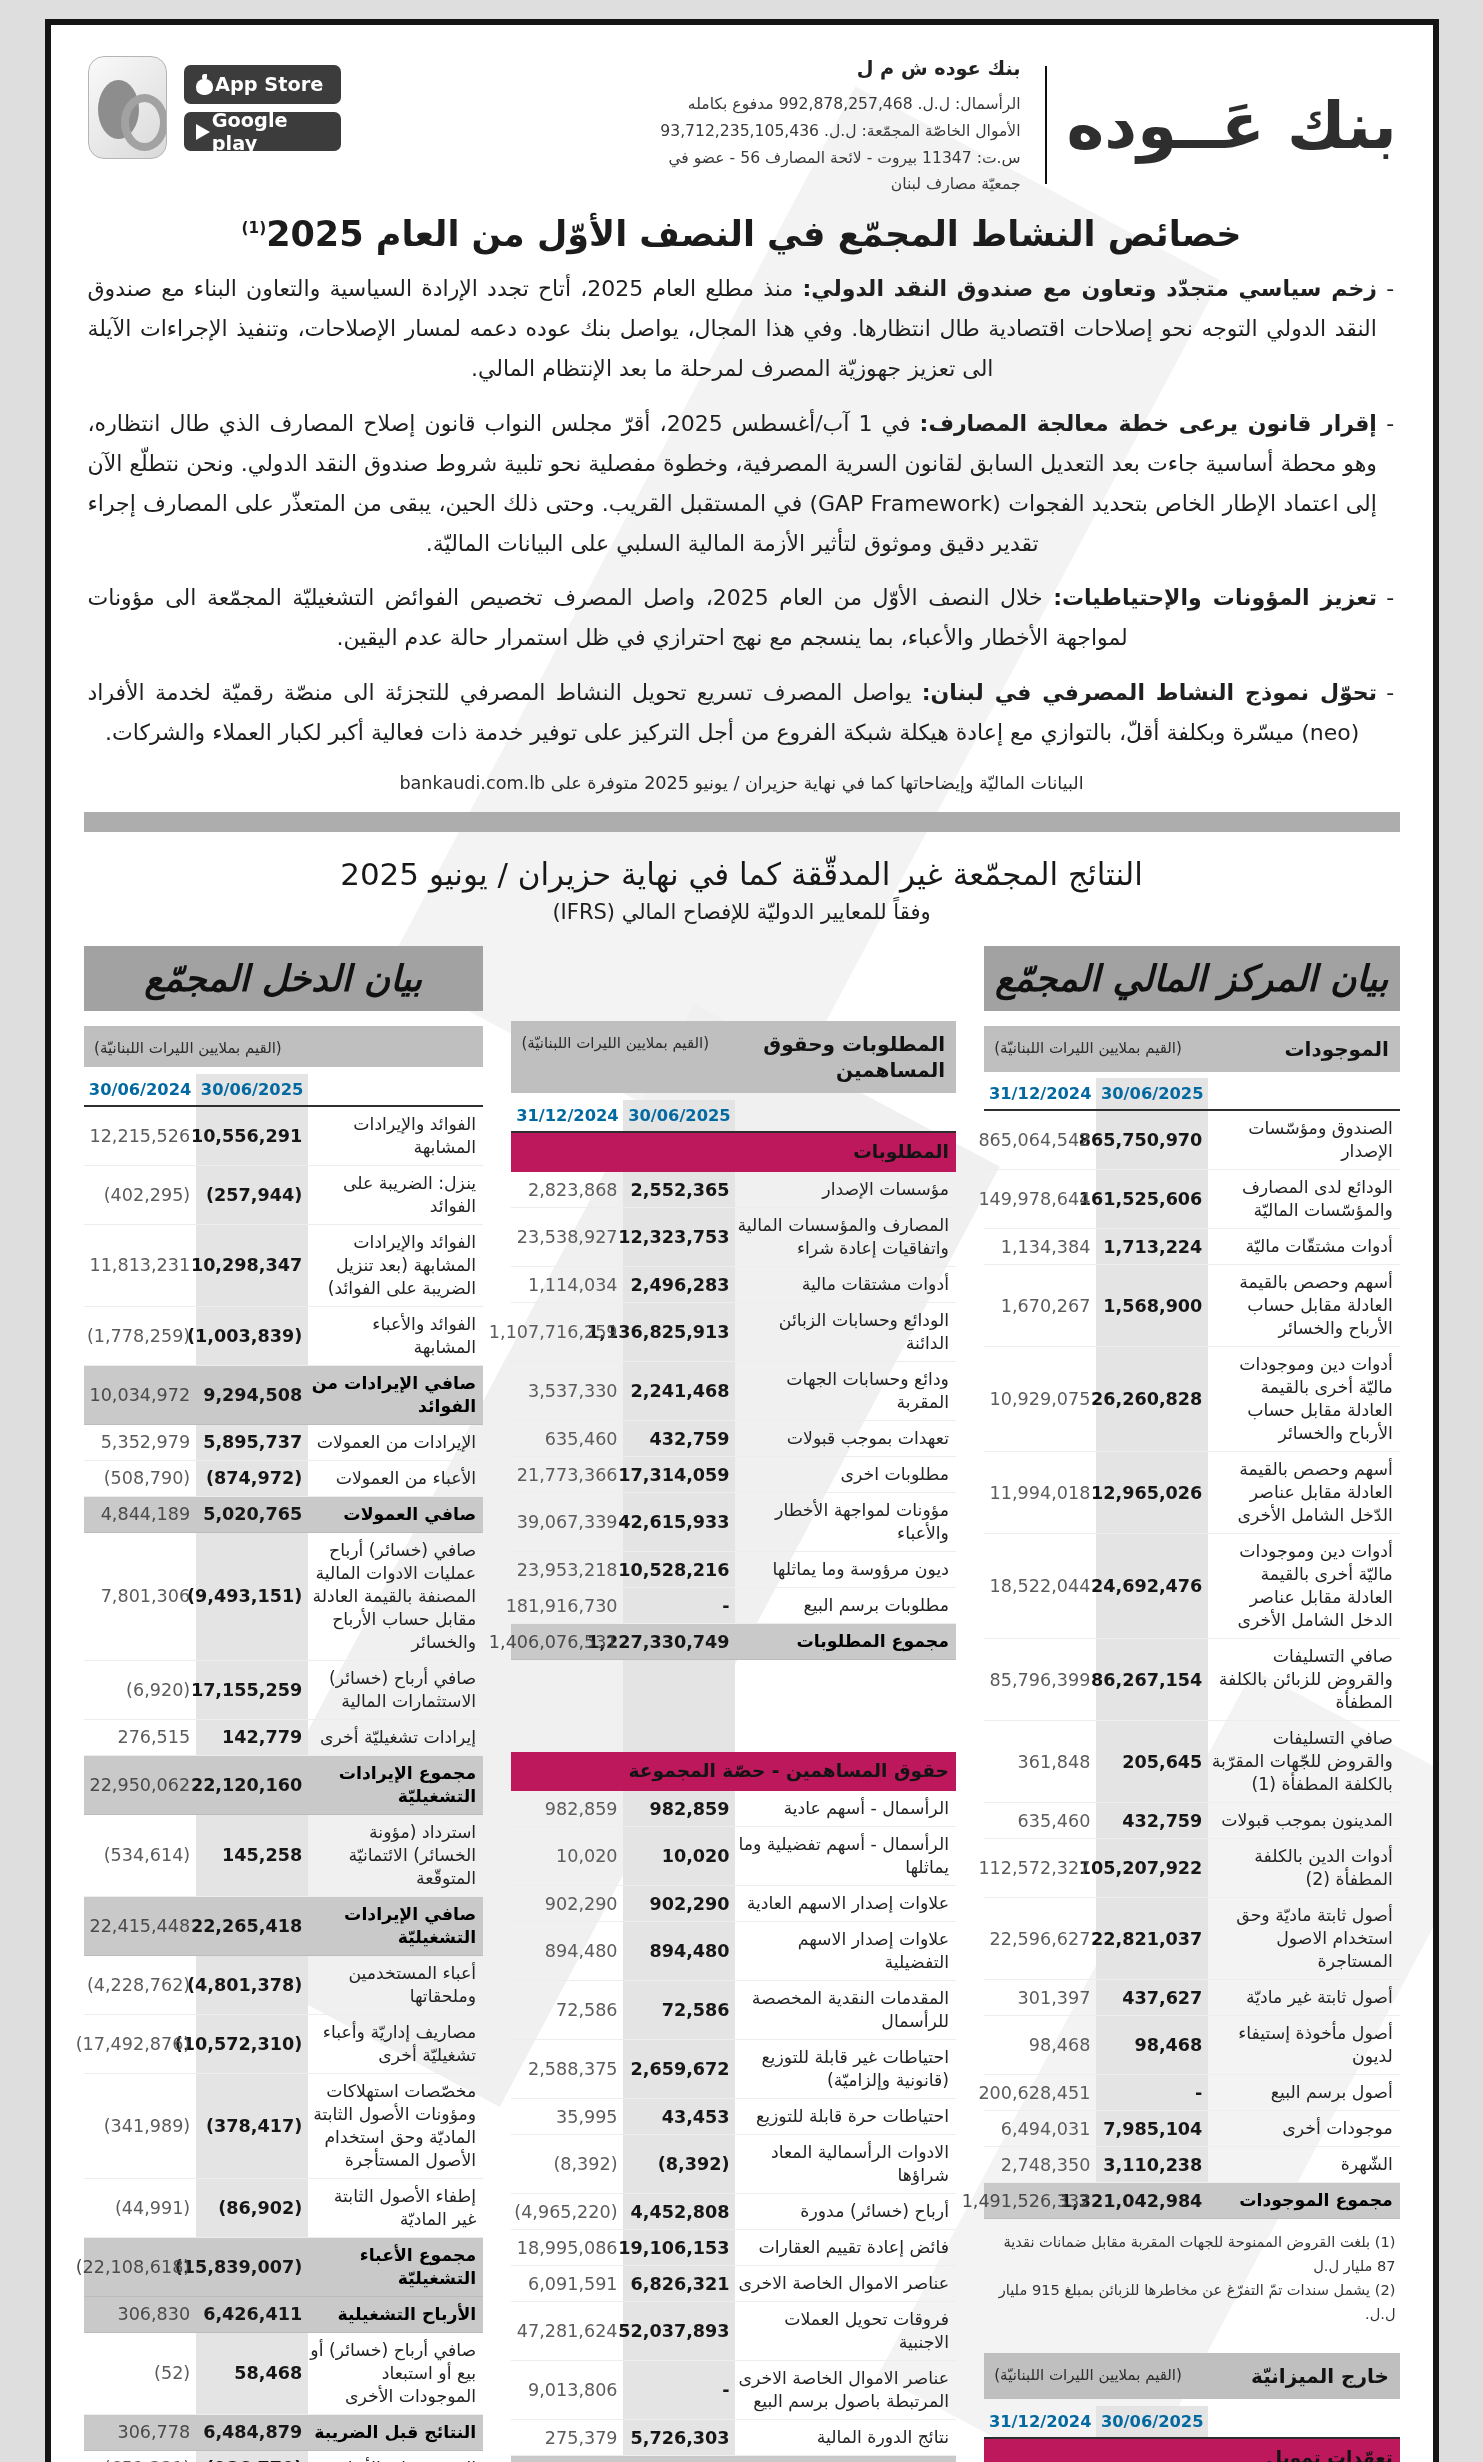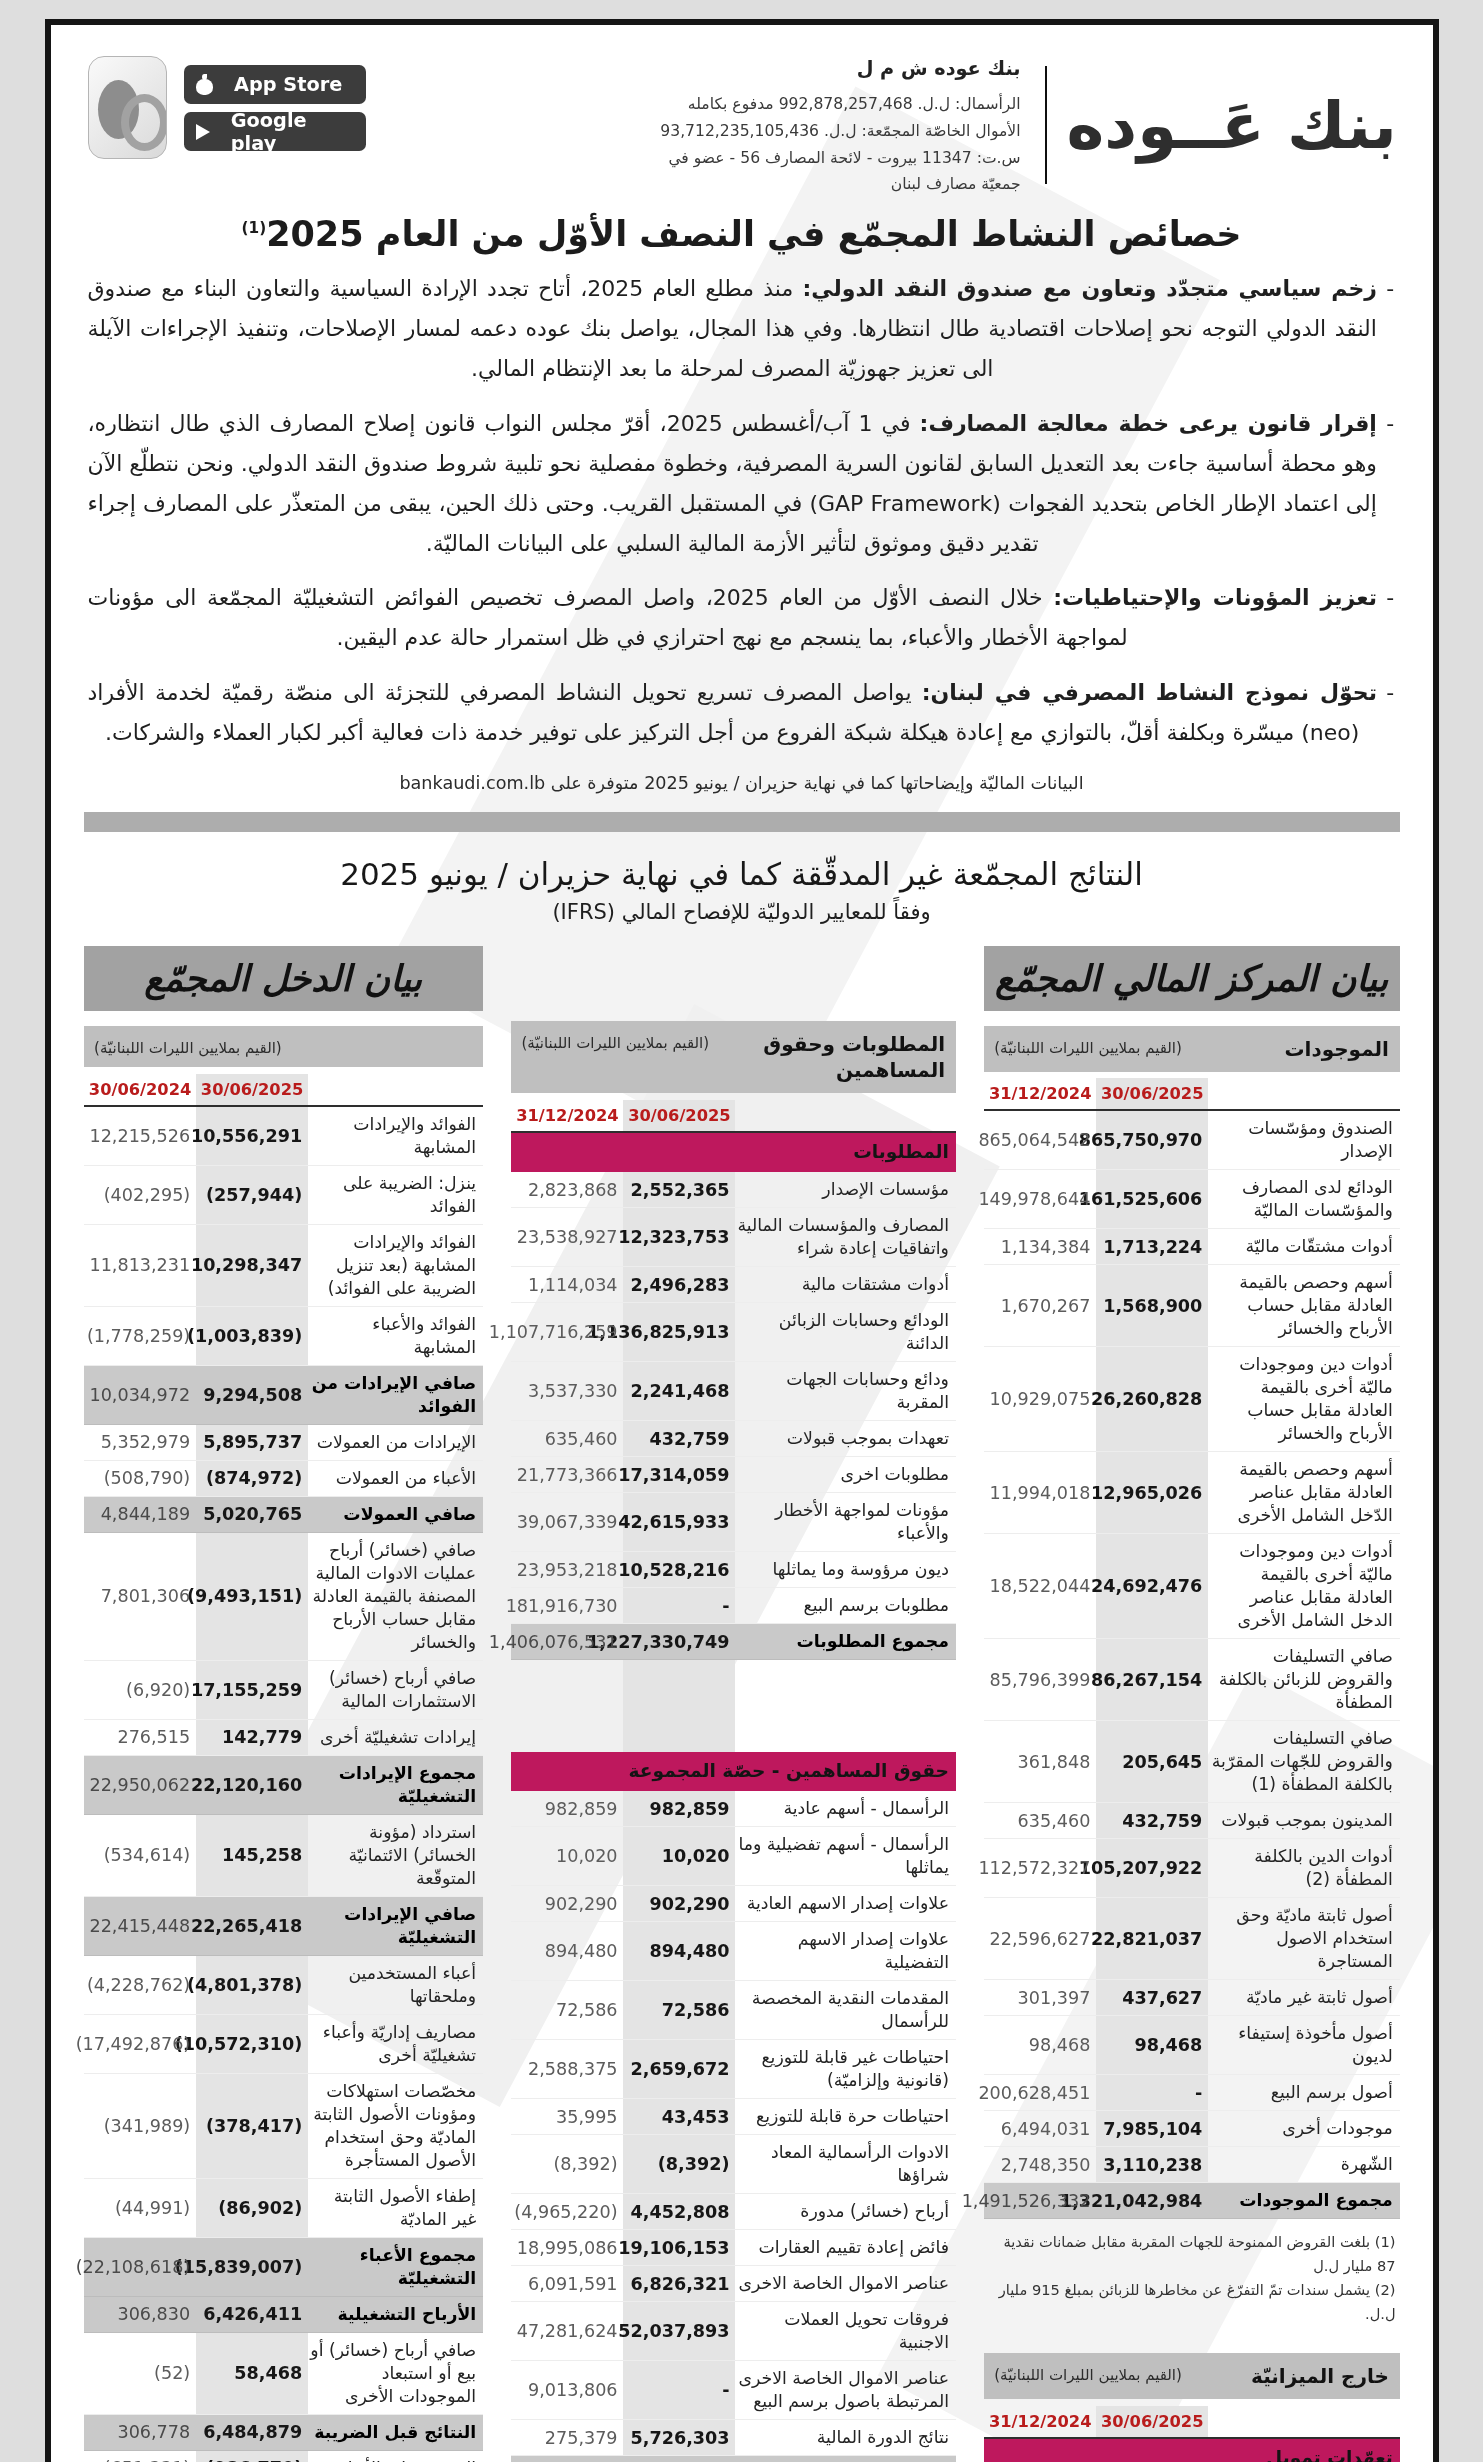--- a/index.html
+++ b/index.html
@@ -18,22 +18,22 @@
   .logo{font-size:64px;font-weight:700;color:#2e2e2e;line-height:1.05;padding:10.6px 2.7px 6.7px 20px;letter-spacing:-1.3px;}
   .vline{width:2px;height:118px;background:#0f0f0f;margin-left:24px;flex:none;}
   .legal{text-align:right;font-size:15.6px;color:#3a3a3a;line-height:1.72;padding-top:1.3px;max-width:373px;}
   .bank-name{font-size:19.3px;font-weight:700;margin-bottom:5.3px;color:#222;}
   .badges{display:flex;gap:17.3px;align-items:center;direction:ltr;padding:9.3px 4px 0 4px;}
   .app-icon{width:77px;height:101px;border:1.3px solid #b5b5b5;border-radius:16px;
             background:linear-gradient(135deg,#fafafa,#d9d9d9);position:relative;overflow:hidden;flex:none;}
   .app-icon .c1{position:absolute;left:9.3px;top:22.6px;width:41px;height:59px;border-radius:50%;background:#8d8d8d;}
   .app-icon .c2{position:absolute;left:32px;top:37px;width:31px;height:41px;border-radius:50%;border:8.7px solid #a2a2a2;background:transparent;}
   .store-col{display:flex;flex-direction:column;gap:8.7px;}
-  .badge{display:flex;align-items:center;gap:21px;background:#3c3c3c;color:#fff;border-radius:6.7px;
-         padding:5.3px 12px;width:182px;height:39px;box-sizing:border-box;font-size:19.3px;font-weight:700;}
+  .badge{display:flex;align-items:center;gap:2px;background:#3c3c3c;color:#fff;border-radius:6.7px;
+         padding:5.3px 12px;width:157px;height:39px;box-sizing:border-box;font-size:19.3px;font-weight:700;}
   .apple-ic{position:relative;width:17.3px;height:21px;flex:none;}
   .apple-ic::before{content:"";position:absolute;left:0;top:5.3px;width:17.3px;height:16px;background:#fff;border-radius:8px 8px 7.3px 7.3px;}
   .apple-ic::after{content:"";position:absolute;left:6.7px;top:0px;width:4.7px;height:6px;background:#fff;border-radius:50% 0 50% 50%;}
   .gp-ic{width:0;height:0;border-top:8.7px solid transparent;border-bottom:8.7px solid transparent;border-left:14px solid #fff;flex:none;}
 
   
   .main-title{text-align:center;font-size:35px;font-weight:700;color:#1c1c1c;margin:16px 0 4px;}
   .main-title sup{font-size:15.3px;font-weight:700;}
   .intro{margin:5.3px 4px 0;}
   .para{font-size:22px;line-height:1.82;color:#1f1f1f;text-align:justify;text-align-last:center;
@@ -54,21 +54,21 @@
   .col-bar{background:#a2a2a2;color:#111;text-align:center;font-size:36px;font-weight:700;padding:12px 4px;margin-bottom:14.6px;font-style:italic;}
   .col-spacer{height:75px;}
   .thead{background:#bfbfbf;display:flex;justify-content:space-between;align-items:flex-start;
          gap:6.7px;padding:10px 10.6px;box-sizing:border-box;}
   .th-title{font-size:20px;font-weight:700;color:#121212;line-height:1.3;}
   .col-liab .th-title{max-width:52%;}
   .th-unit{font-size:15px;color:#2c2c2c;padding-top:3.3px;white-space:nowrap;}
   .dates{display:flex;border-bottom:2px solid #2e2e2e;margin-top:6.7px;}
   .dates .fill{flex:1;}
   .dc{width:112px;flex:none;box-sizing:border-box;padding:6px 5.3px;font-size:16.3px;font-weight:700;
-      direction:ltr;text-align:right;color:#b91c1c;}
+      direction:ltr;text-align:right;color:#0369a1;}
   .dates .d1{background:#e4e4e4;}
 
   .trow{display:flex;align-items:stretch;}
   .lbl{flex:1;padding:6px 6.7px 6px 2.7px;font-size:17.3px;line-height:1.33;color:#242424;min-width:0;}
   .v{width:112px;flex:none;box-sizing:border-box;padding:4px 5.3px;font-size:17.6px;direction:ltr;
      display:flex;align-items:center;justify-content:flex-end;}
   .v1{font-weight:700;color:#161616;}
   .v2{color:#5c5c5c;}
   .trow.n{border-bottom:0.7px solid #ededed;}
   .trow.n .v1{background:#e4e4e4;}

